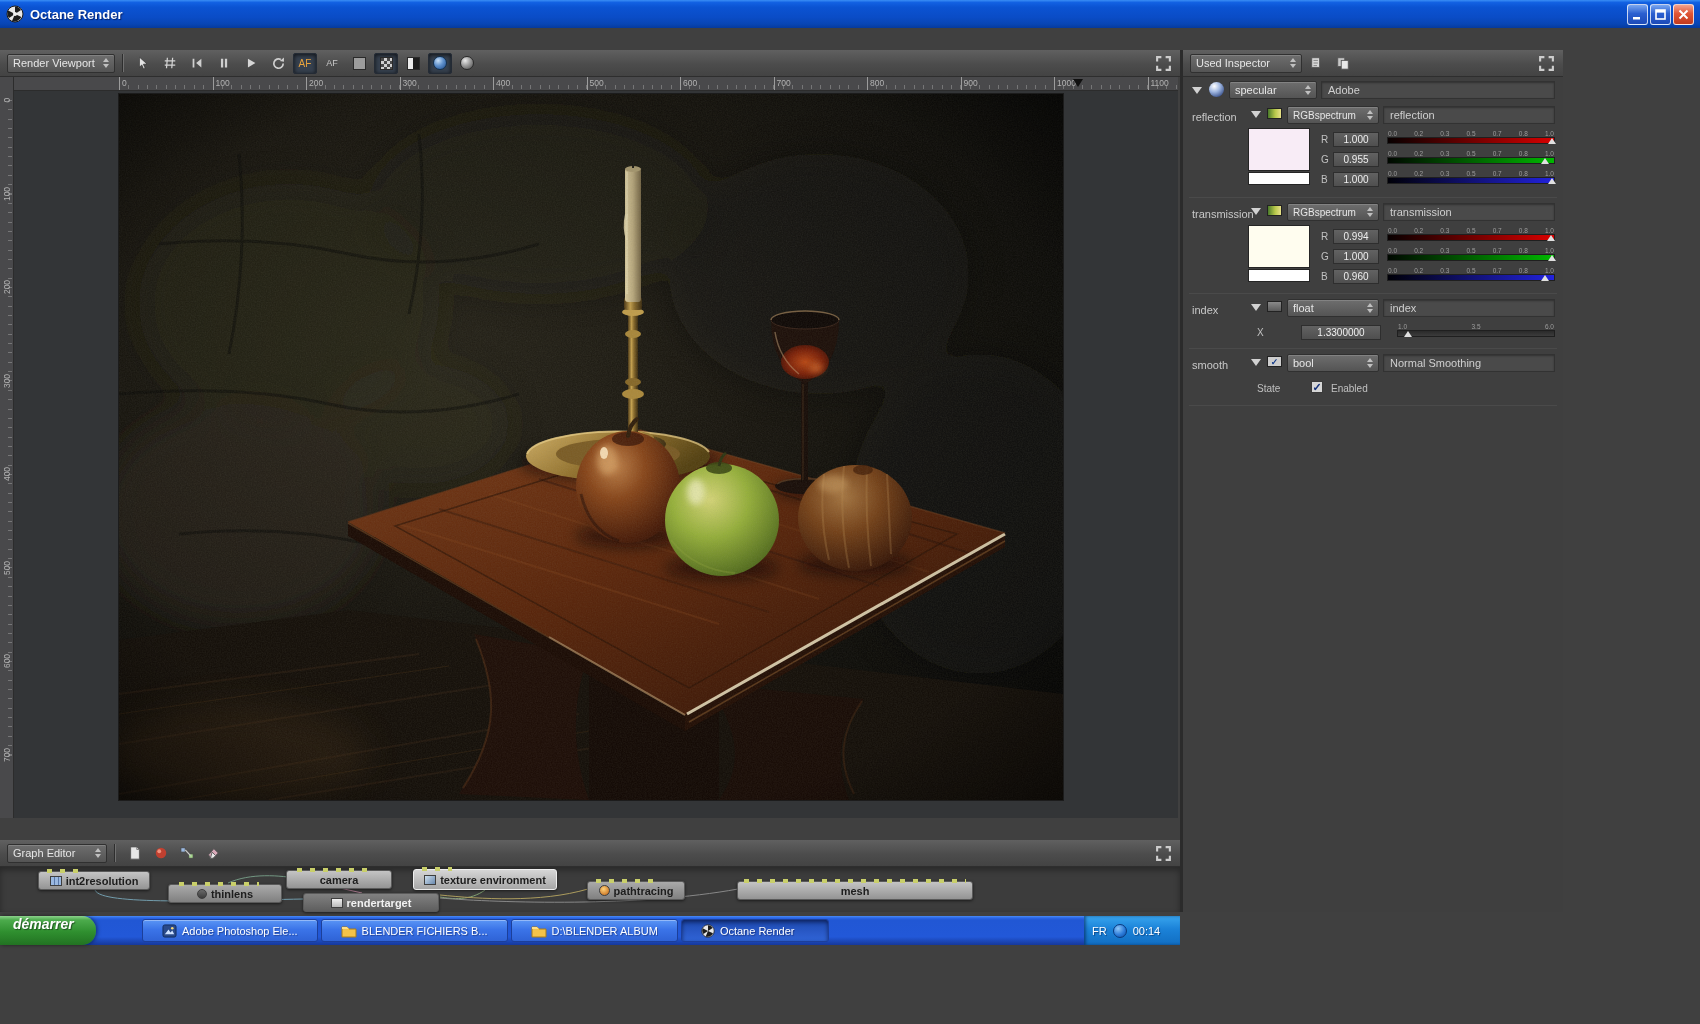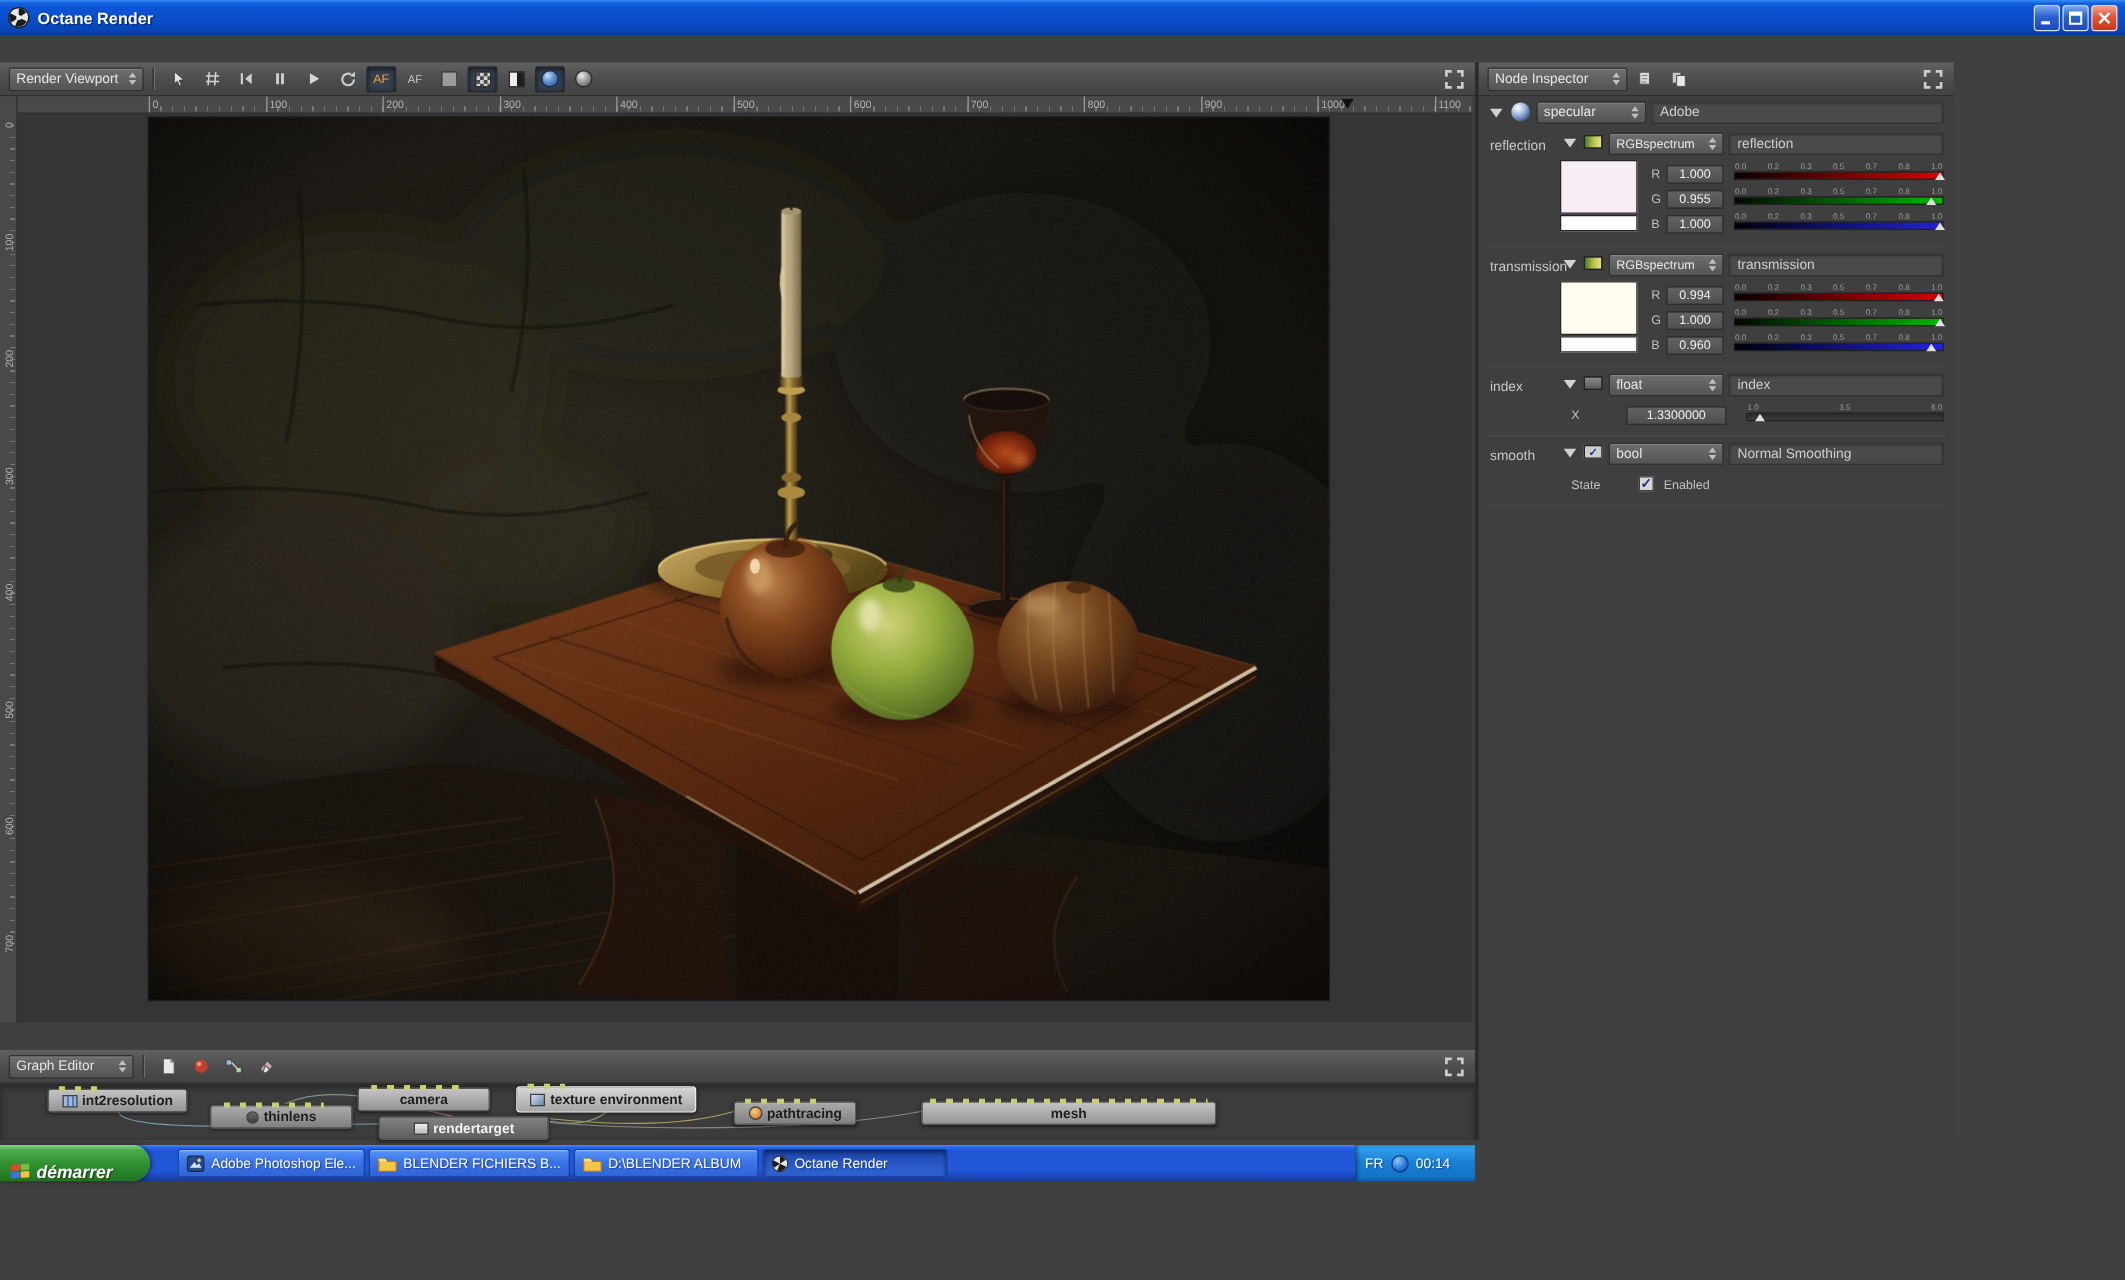--- a/index.html
+++ b/index.html
@@ -100,25 +100,25 @@
   .sep{position:absolute;left:6px;right:6px;height:1px;background:#343434;border-bottom:1px solid #4a4a4a}
   .ball-icon{position:absolute;width:15px;height:15px;border-radius:50%;background:radial-gradient(circle at 35% 28%,#ffffff,#9fb6e0 40%,#3c548e 80%,#16213c)}
   .spec-icon{position:absolute;width:15px;height:11px;border:1px solid #222;background:linear-gradient(90deg,#4a7a2a,#b8c84a 55%,#e8e088)}
   .float-icon{position:absolute;width:15px;height:11px;border:1px solid #222;background:linear-gradient(180deg,#8a8a8a,#5a5a5a)}
   .bool-icon{position:absolute;width:15px;height:11px;border:1px solid #222;background:#cdcdcd;color:#123a8a;font-size:9px;line-height:10px;text-align:center;font-weight:bold}
   .checkbox{position:absolute;width:12px;height:12px;background:#d6d6d6;border:1px solid #3a3a3a;color:#15307a;font-size:11px;line-height:11px;text-align:center;font-weight:bold}
 
   
   .taskbar{position:absolute;left:0;top:916px;width:1180px;height:29px;
     background:linear-gradient(180deg,#4a8cf5 0%,#2a66e8 7%,#2157d4 14%,#2258d8 72%,#16389b 100%)}
-  .startbtn{position:absolute;left:0;top:0;height:29px;width:120px;border-radius:0 14px 14px 0;display:flex;align-items:flex-end;gap:5px;padding:0 30px 0 8px;
+  .startbtn{position:absolute;left:0;top:0;height:29px;width:96px;border-radius:0 14px 14px 0;display:flex;align-items:flex-start;gap:5px;padding:0 30px 0 8px;
     background:linear-gradient(180deg,#8cd28c 0%,#4cab4c 14%,#2f8f2f 55%,#227222 100%);box-shadow:1px 0 4px rgba(0,0,0,.5)}
   .startbtn .stext2{color:#fff;font-size:14px;font-weight:bold;font-style:italic;text-shadow:1px 1px 1px rgba(0,0,0,.45)}
   .taskbtns{position:absolute;left:142px;top:3px;right:100px;height:23px;display:flex;gap:3px;overflow:hidden}
-  .taskbtn{flex:0 0 148px;height:23px;border-radius:3px;display:flex;align-items:center;gap:5px;padding:0 6px;
+  .taskbtn{flex:0 0 148px;height:23px;border-radius:3px;display:flex;align-items:center;gap:5px;padding:0 19px;
     background:linear-gradient(180deg,#5a95f5,#3b74e8 45%,#2f63d6);border:1px solid #1c3f9a;box-shadow:inset 0 1px 0 rgba(255,255,255,.35)}
   .taskbtn.active{background:linear-gradient(180deg,#1c48ae,#2a5ac8 60%,#2f63d6);box-shadow:inset 0 2px 4px rgba(0,0,20,.55)}
   .taskbtn .tlabel{color:#fff;font-size:11px;white-space:nowrap;overflow:hidden;text-shadow:1px 1px 1px rgba(0,0,40,.4)}
   .tray{position:absolute;right:0;top:0;width:96px;height:29px;display:flex;align-items:center;gap:6px;padding:0 8px;
     background:linear-gradient(180deg,#38a5ee 0%,#1b82d8 45%,#116ec2 100%);box-shadow:inset 2px 0 3px rgba(0,20,60,.5)}
   .tray .ttext{color:#fff;font-size:11px;text-shadow:1px 1px 1px rgba(0,0,40,.4)}
   .trayicon{width:14px;height:14px;border-radius:50%;background:radial-gradient(circle at 35% 30%,#8ec6f8,#2c7cda 55%,#0c4a9e);border:1px solid #0a3a7e}
 </style>
 </head>
 <body>
@@ -539,21 +539,21 @@
     <div class="gnode" style="left:737px;top:14px;width:236px">
       <span class="pins" style="left:6px;right:6px"></span>
       <span>mesh</span>
     </div>
   </div>
 
   <div class="pane-divider"></div>
 
   <div class="pane-toolbar ni-header">
     <div class="combo" style="width:112px">
-      <span style="flex:1">Node Inspector</span>
+      <span style="flex:1">Used Inspector</span>
       <span class="spin">
           <i class="up"></i>
           <i class="dn"></i>
         </span>
     </div>
     <div class="gh-btn">
       <svg width="14" height="14" viewBox="0 0 16 16">
           <rect x="2" y="2" width="9" height="11" fill="#d8d8d8" stroke="#555"></rect>
           <path d="M4 5 h5 M4 8 h5 M4 11 h4" stroke="#777"></path>
         </svg>

